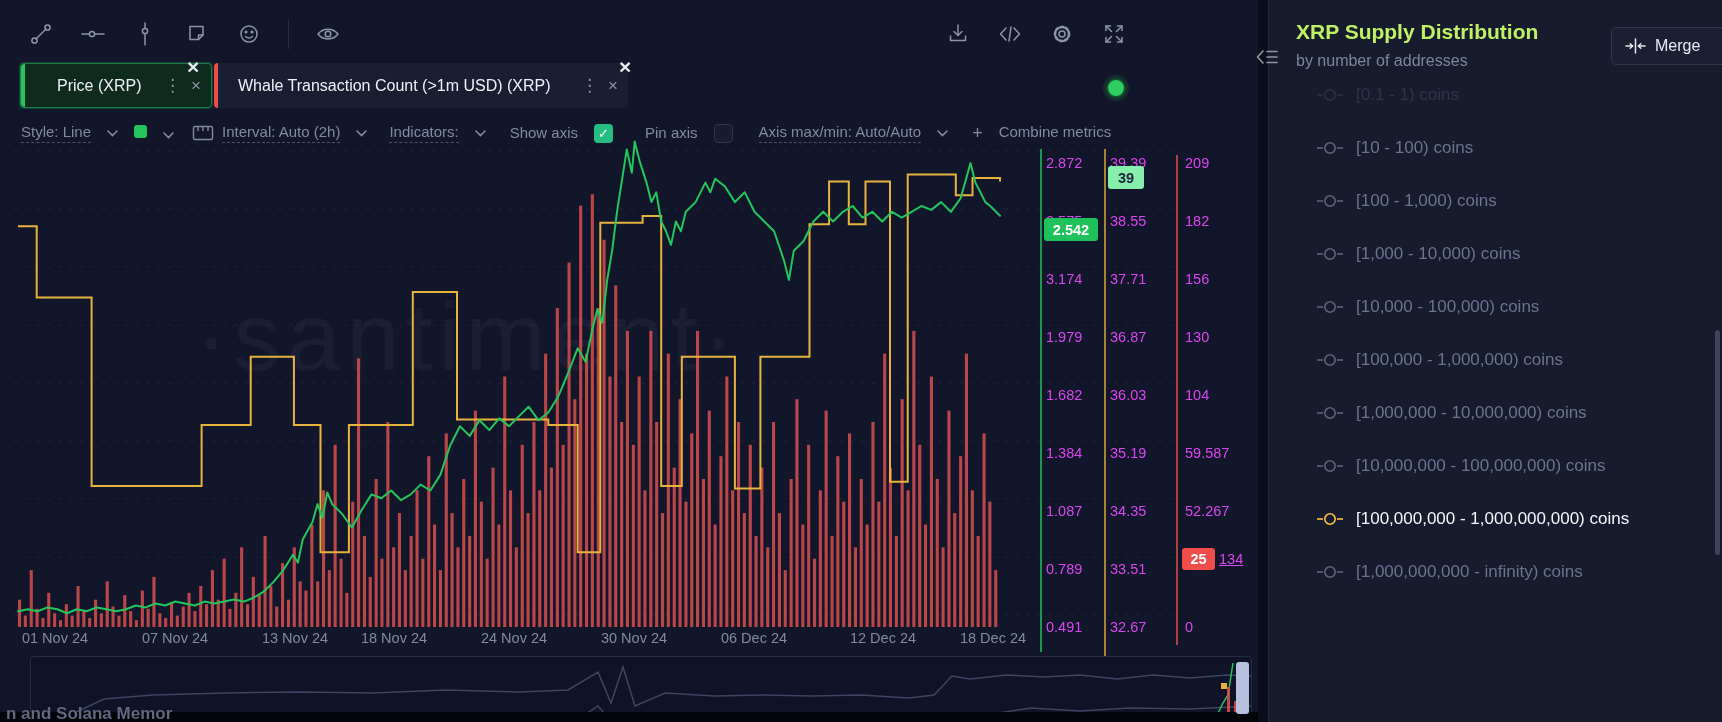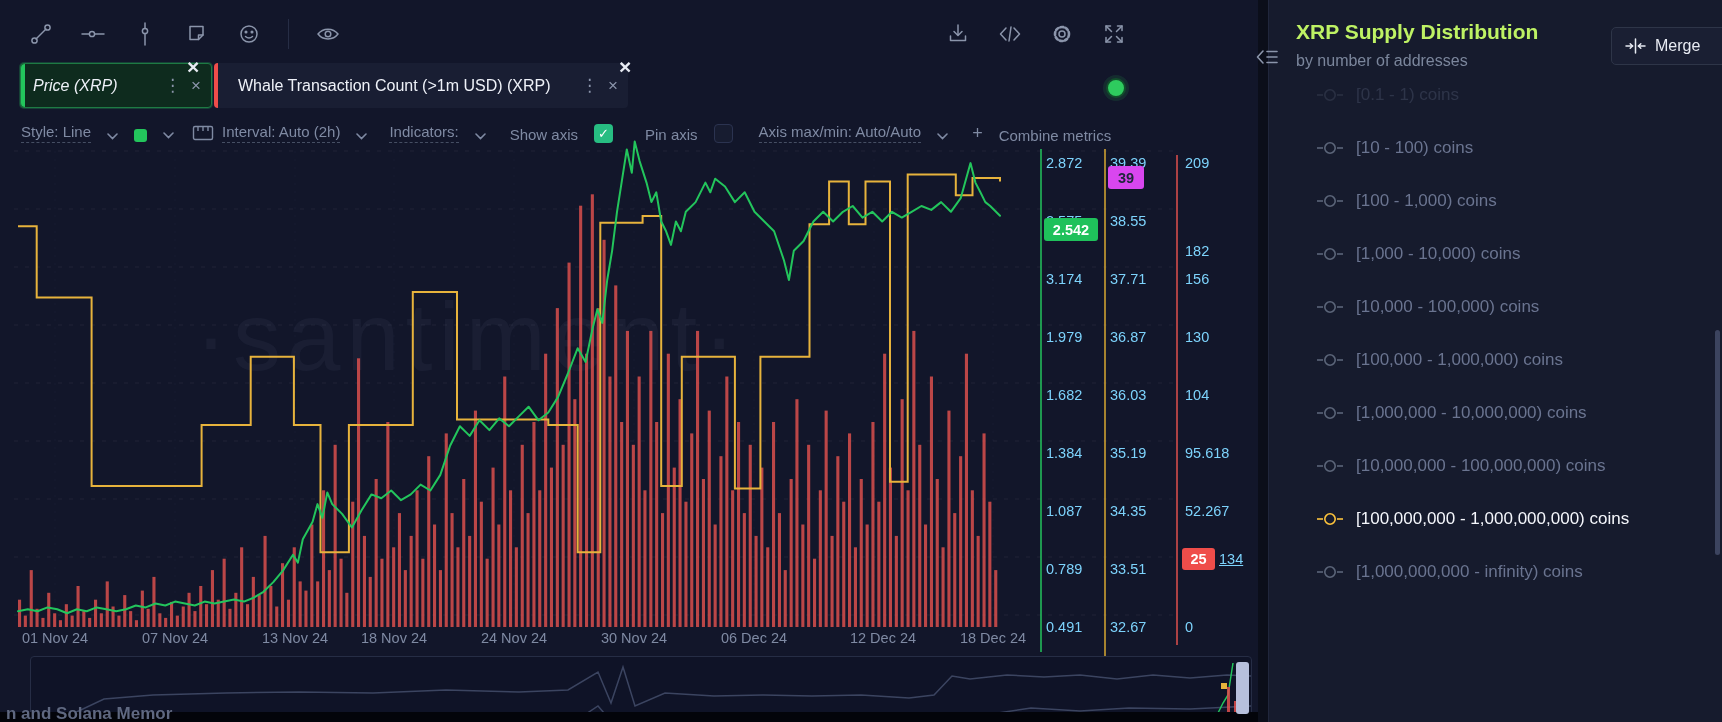--- a/index.html
+++ b/index.html
@@ -12,44 +12,44 @@
   .tool-icon{width:26px;height:26px;display:flex;align-items:center;justify-content:center;color:#8b95ab;cursor:pointer;}
   .tool-icon svg{stroke:#8b95ab;fill:none;stroke-width:1.5;stroke-linecap:round;stroke-linejoin:round;}
   .tb-divider{width:1px;height:30px;background:#262d45;}
   .toolbar-right{left:945px;top:20px;height:28px;display:flex;align-items:center;gap:26px;}
   
   .tab{top:63px;height:45px;border-radius:4px;display:flex;align-items:center;box-sizing:border-box;cursor:pointer;}
   .tab-price{left:20px;width:192px;background:#0e2b1e;border:1px solid #1e7a44;box-shadow:0 0 0 1px rgba(35,197,92,.25);}
   .tab-whale{left:214px;width:414px;background:#191e33;}
   .tab-bar{position:absolute;left:0;top:0;bottom:0;width:4px;border-radius:4px 0 0 4px;}
   .tab-label{color:#eef1f8;font-size:16px;white-space:nowrap;}
-  .tab-price .tab-label{margin-left:12px;font-style:italic;}
+  .tab-price .tab-label{margin-left:36px;}
   .tab-whale .tab-label{margin-left:24px;}
   .tab-kebab{color:#8b95ab;font-size:17px;margin-left:auto;padding:0 6px;cursor:pointer;}
   .tab-x{color:#8b95ab;font-size:17px;padding:0 10px 0 4px;cursor:pointer;}
   .float-x{top:56px;color:#e8ebf3;font-size:21px;font-weight:bold;cursor:pointer;line-height:1;}
   
   .controls{left:21px;top:117px;height:32px;display:flex;align-items:center;color:#7f8aa3;font-size:15px;white-space:nowrap;}
-  .ctl{display:flex;align-items:flex-end;gap:16px;cursor:pointer;}
+  .ctl{display:flex;align-items:flex-start;gap:16px;cursor:pointer;}
   .dash-u{border-bottom:1px dashed rgba(134,146,168,.45);padding-bottom:2px;}
   .chev svg{stroke:#7f8aa3;fill:none;stroke-width:1.6;stroke-linecap:round;}
   .swatch{width:13px;height:13px;border-radius:3px;background:#23c55c;}
   .interval-icon svg{stroke:#7f8aa3;fill:none;stroke-width:1.4;}
   .checkbox{width:19px;height:19px;border-radius:4px;box-sizing:border-box;display:flex;align-items:center;justify-content:center;cursor:pointer;}
   .checkbox.on{background:#27bd82;color:#fff;font-size:13px;font-weight:bold;}
   .checkbox.off{background:#171c30;border:1px solid #2b3350;}
   .plus{font-size:18px;color:#7f8aa3;}
   
   .watermark{left:195px;top:282px;font-size:96px;color:rgba(165,176,210,0.055);letter-spacing:6px;user-select:none;}
   
-  .ytick{position:absolute;width:60px;font-size:14.5px;color:#7dd3fc;}
+  .ytick{position:absolute;width:60px;font-size:14.5px;color:#d946ef;}
   .xtick{position:absolute;width:80px;text-align:center;font-size:14.5px;color:#7f8aa3;top:630px;}
   .badge{position:absolute;font-size:14.5px;font-weight:bold;border-radius:3px;display:flex;align-items:center;justify-content:center;z-index:5;}
   .badge-price{left:1044px;top:218px;width:54px;height:23px;background:#1fc15b;color:#fff;}
-  .badge-supply{left:1108px;top:166px;width:36px;height:23px;background:#d946ef;color:#20263c;}
+  .badge-supply{left:1108px;top:166px;width:36px;height:23px;background:#86efac;color:#20263c;}
   .badge-whale{left:1182px;top:548px;width:33px;height:22px;background:#ef4d4a;color:#fff;}
   
   .mini-box{left:30px;top:656px;width:1222px;height:66px;border:1px solid #262d45;border-radius:4px;background:#0f1327;box-sizing:border-box;overflow:hidden;}
   .mini-handle{left:1236px;top:662px;width:13px;height:52px;background:#b7c0dc;border-radius:3px;cursor:ew-resize;z-index:6;}
   .bottom-strip{left:0;top:712px;width:1258px;height:10px;background:#03040a;}
   .bottom-cut-text{left:6px;top:704px;font-size:17px;font-weight:bold;color:#5f6880;z-index:7;}
   .green-dot{left:1106px;top:78px;width:16px;height:16px;border-radius:50%;background:#2ecb5e;border:2px solid #114f2b;box-sizing:content-box;box-shadow:0 0 0 3px rgba(46,203,94,.12);}
   .collapse-btn{left:1254px;top:44px;width:26px;height:26px;color:#8b95ab;cursor:pointer;z-index:9;}
   .collapse-btn svg{stroke:#8b95ab;fill:none;stroke-width:1.6;stroke-linecap:round;stroke-linejoin:round;}
   
@@ -432,25 +432,25 @@
         <div class="ytick" style="left: 1110px; top: 271px;">37.71</div>
         <div class="ytick" style="left: 1110px; top: 329px;">36.87</div>
         <div class="ytick" style="left: 1110px; top: 387px;">36.03</div>
         <div class="ytick" style="left: 1110px; top: 445px;">35.19</div>
         <div class="ytick" style="left: 1110px; top: 503px;">34.35</div>
         <div class="ytick" style="left: 1110px; top: 561px;">33.51</div>
         <div class="ytick" style="left: 1110px; top: 619px;">32.67</div>
       </div>
     <div id="whale-ticks">
         <div class="ytick" style="left: 1185px; top: 155px;">209</div>
-        <div class="ytick" style="left: 1185px; top: 213px; margin-top: 30px;">182</div>
+        <div class="ytick" style="left: 1185px; top: 213px;">182</div>
         <div class="ytick" style="left: 1185px; top: 271px;">156</div>
         <div class="ytick" style="left: 1185px; top: 329px;">130</div>
         <div class="ytick" style="left: 1185px; top: 387px;">104</div>
-        <div class="ytick" style="left: 1185px; top: 445px;">95.618</div>
+        <div class="ytick" style="left: 1185px; top: 445px;">59.587</div>
         <div class="ytick" style="left: 1185px; top: 503px;">52.267</div>
         <div class="ytick" style="left: 1219px; top: 551px; text-decoration: underline;">134</div>
         <div class="ytick" style="left: 1185px; top: 619px;">0</div>
       </div>
 
     <div class="badge badge-supply">39</div>
     <div class="badge badge-price">2.542</div>
     <div class="badge badge-whale">25</div>
 
     <div id="x-ticks">

